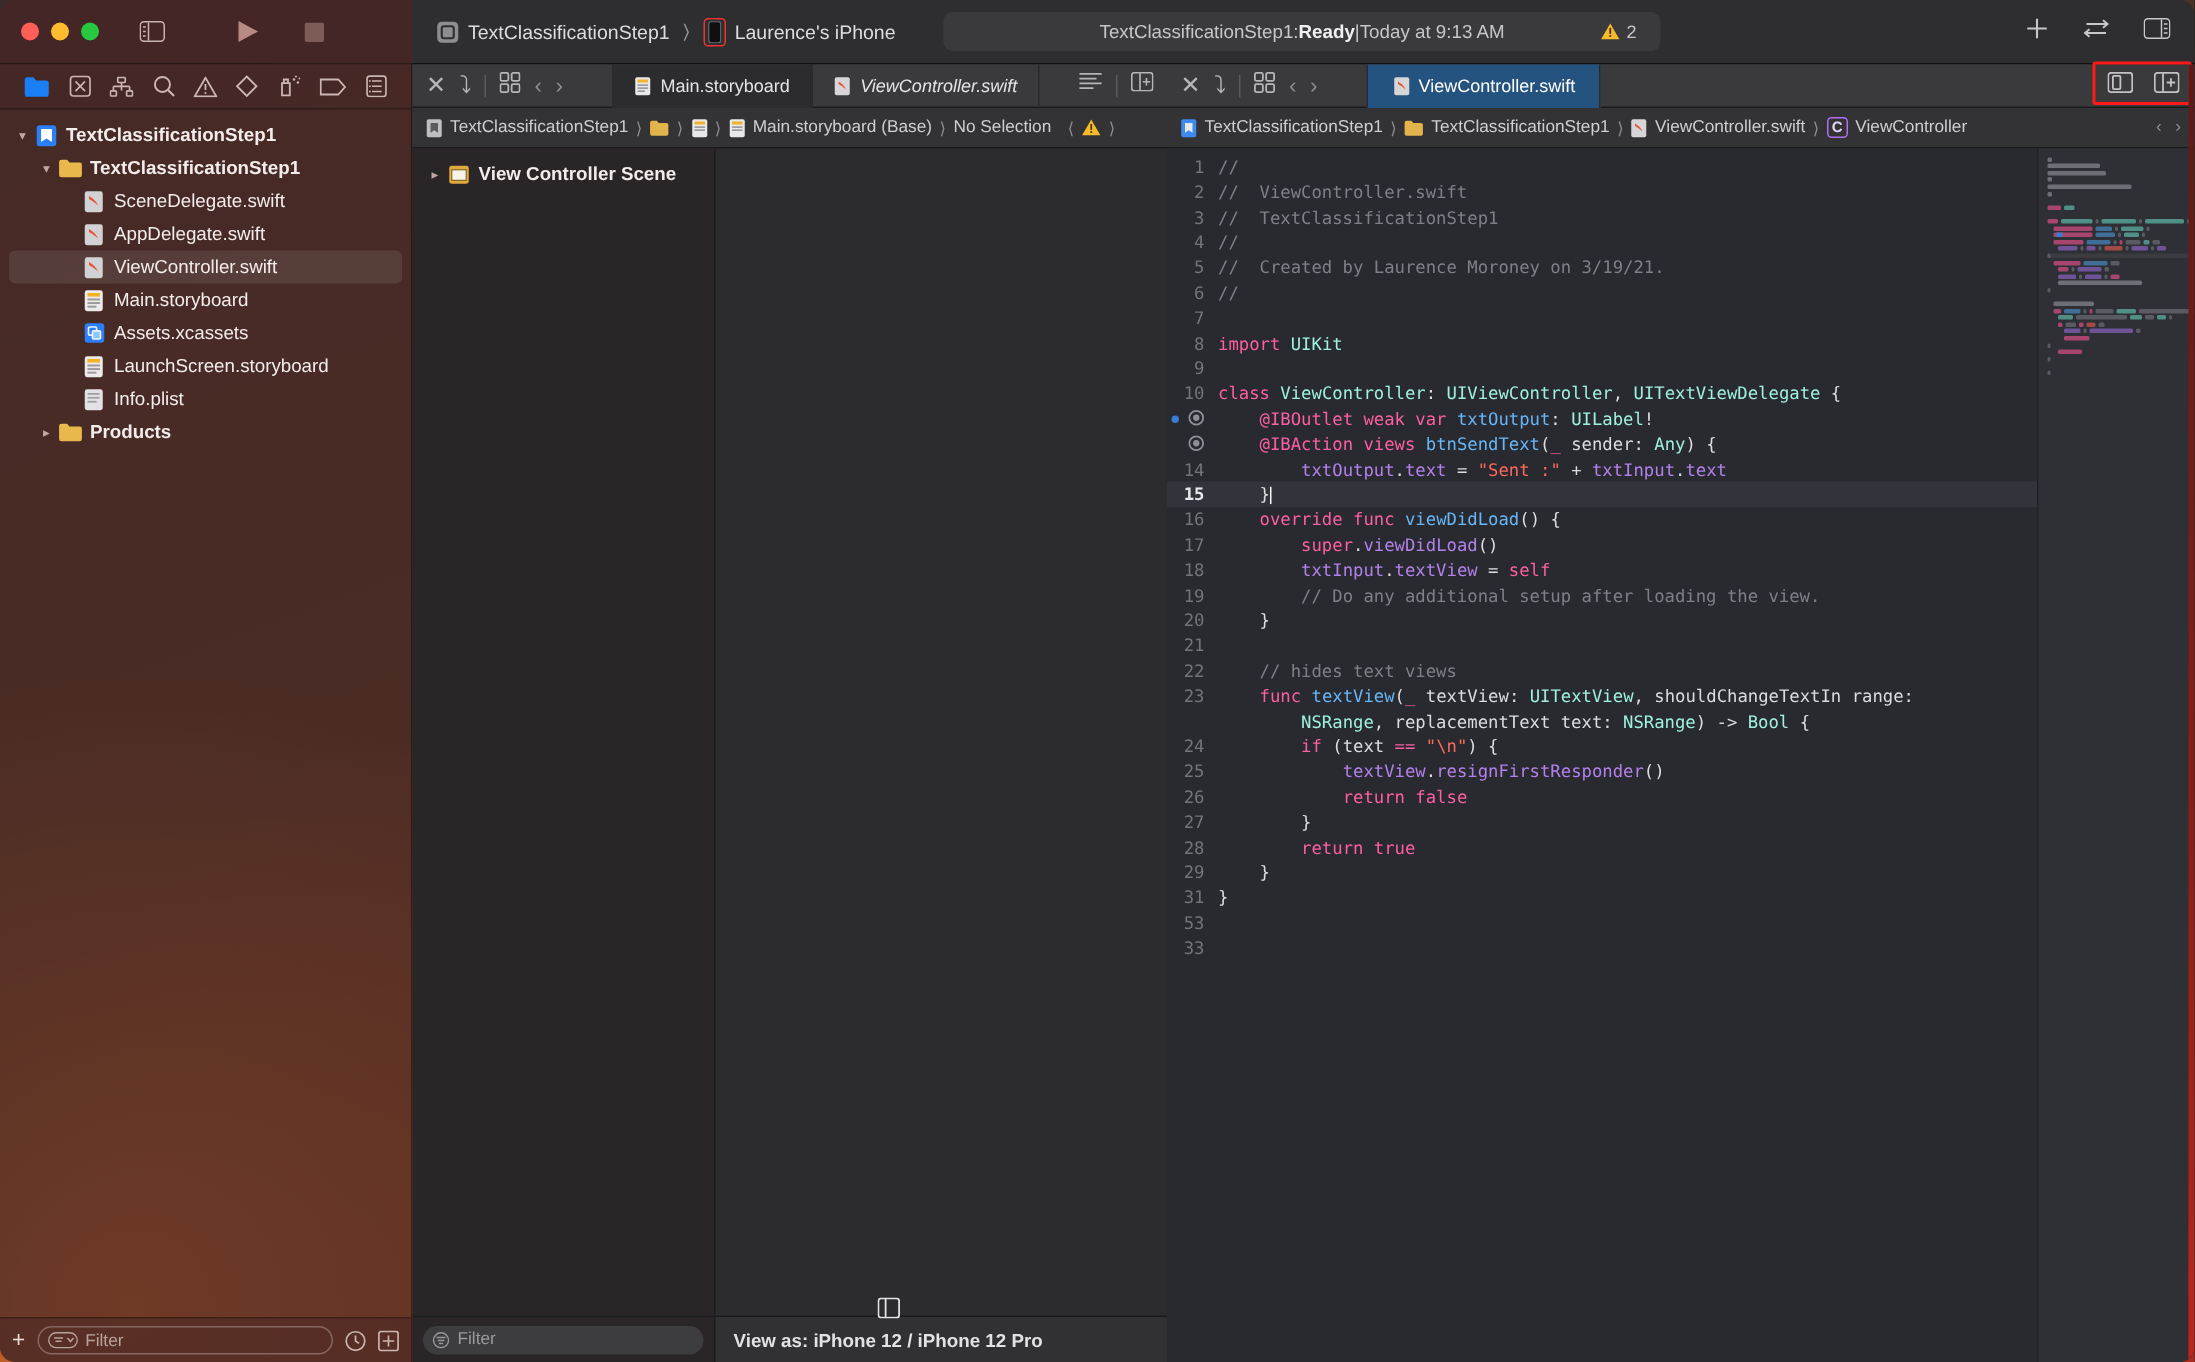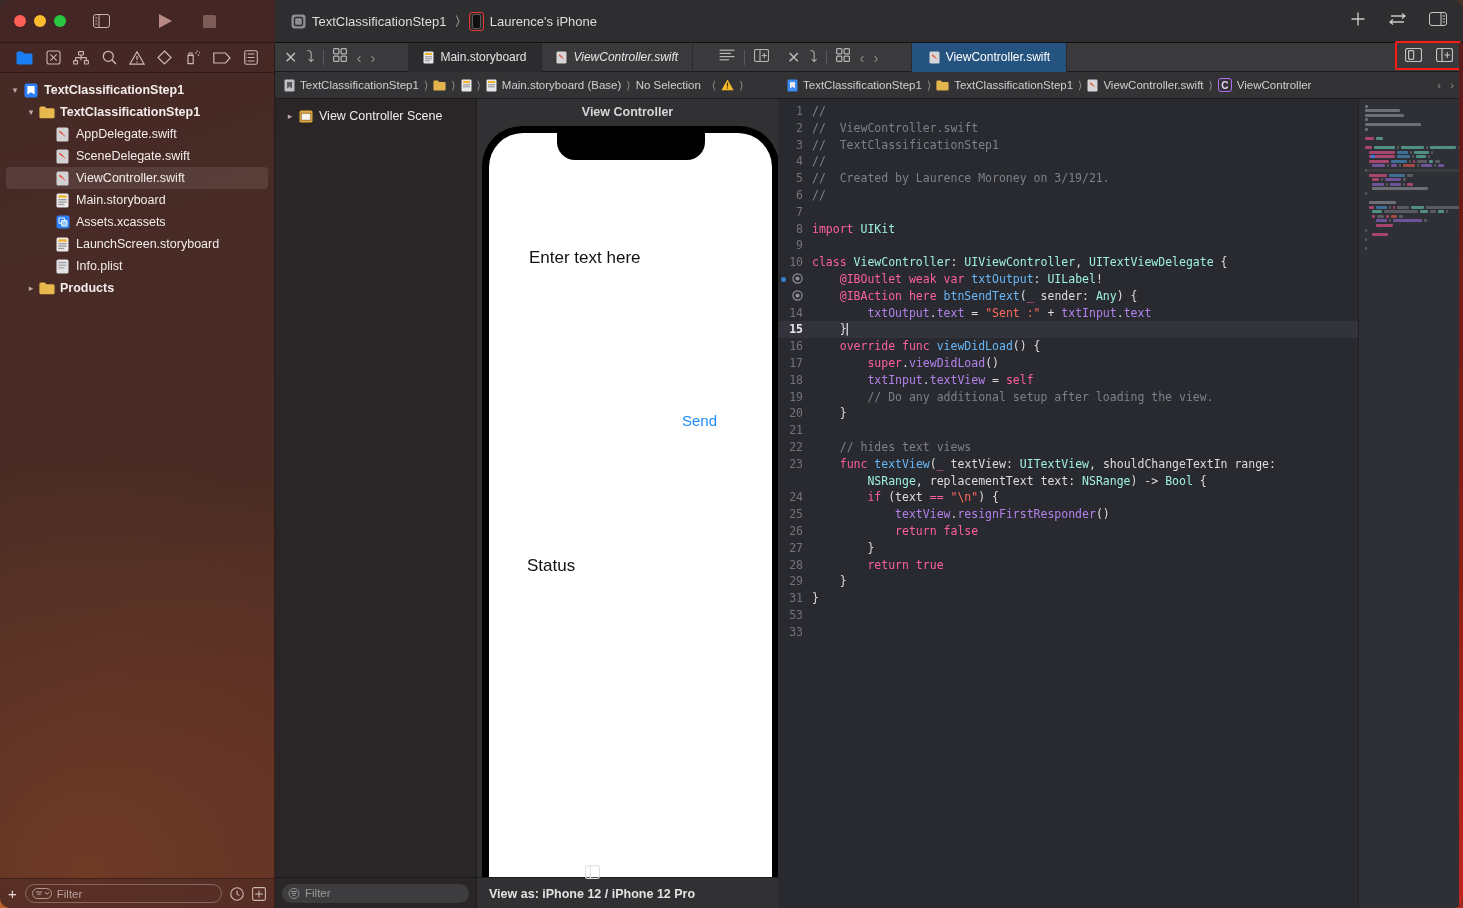--- a/index.html
+++ b/index.html
@@ -193,20 +193,34 @@
         <span>TextClassificationStep1</span>
         <span class="scheme-chevron">〉</span>
         <span class="device-icon-wrap">
           <svg width="9" height="15" viewBox="0 0 9 15">
               <rect x="0.5" y="0.5" width="8" height="14" rx="1.6" fill="#0f0f0f" stroke="#6a6a6c" stroke-width="0.8"></rect>
             </svg>
         </span>
         <span>Laurence's iPhone</span>
       </div>
 
+      <div class="status-pill" style="margin-left:32px;">
+        <span>TextClassificationStep1: </span>
+          <span style="font-weight:bold;color:#f0f0f2;">Ready</span>
+          <span> | </span>
+          <span>Today at 9:13 AM</span>
+        <span class="status-warn">
+          <svg width="13" height="12" viewBox="0 0 13 12">
+              <path d="M6.5 0.6 L12.6 11.2 L0.4 11.2 Z" fill="#f6ba2a"></path>
+              <rect x="5.9" y="3.6" width="1.2" height="4" fill="#4a3400"></rect>
+              <rect x="5.9" y="8.4" width="1.2" height="1.2" fill="#4a3400"></rect>
+            </svg>
+          <span>2</span>
+        </span>
+      </div>
 
       <div class="tb-btns">
         <span><svg width="16" height="16" viewBox="0 0 16 16">
               <line x1="8" y1="1.5" x2="8" y2="14.5" stroke="currentColor" stroke-width="1.4"></line>
               <line x1="1.5" y1="8" x2="14.5" y2="8" stroke="currentColor" stroke-width="1.4"></line>
             </svg></span>
         <span><svg width="19" height="14" viewBox="0 0 19 14">
               <path d="M3 4 H17 M14 1.5 L17 4 L14 6.5" fill="none" stroke="currentColor" stroke-width="1.3"></path>
               <path d="M16 10 H2 M5 7.5 L2 10 L5 12.5" fill="none" stroke="currentColor" stroke-width="1.3"></path>
             </svg></span>
@@ -309,31 +323,31 @@
           <span style="font-weight: bold;">TextClassificationStep1</span>
         </div>
         <div class="row" style="padding-left: 40px;">
           <span class="tw"></span>
           <span class="fi">
             <svg width="13" height="15" viewBox="0 0 13 15">
               <rect x="0.5" y="0.5" width="12" height="14" rx="1.6" fill="#d2d2d4"></rect>
               <path d="M3.3 3.6 C6.3 5.2 8.4 7.6 9.4 10 C7.6 8.3 5.5 6.9 3.3 5.6 Z" fill="#e6553a"></path>
             </svg>
           </span>
-          <span>AppDelegate.swift</span>
+          <span>SceneDelegate.swift</span>
         </div>
         <div class="row" style="padding-left: 40px;">
           <span class="tw"></span>
           <span class="fi">
             <svg width="13" height="15" viewBox="0 0 13 15">
               <rect x="0.5" y="0.5" width="12" height="14" rx="1.6" fill="#d2d2d4"></rect>
               <path d="M3.3 3.6 C6.3 5.2 8.4 7.6 9.4 10 C7.6 8.3 5.5 6.9 3.3 5.6 Z" fill="#e6553a"></path>
             </svg>
           </span>
-          <span>SceneDelegate.swift</span>
+          <span>AppDelegate.swift</span>
         </div>
         <div class="row sel" style="padding-left: 34px;">
           <span class="tw"></span>
           <span class="fi">
             <svg width="13" height="15" viewBox="0 0 13 15">
               <rect x="0.5" y="0.5" width="12" height="14" rx="1.6" fill="#d2d2d4"></rect>
               <path d="M3.3 3.6 C6.3 5.2 8.4 7.6 9.4 10 C7.6 8.3 5.5 6.9 3.3 5.6 Z" fill="#e6553a"></path>
             </svg>
           </span>
           <span>ViewController.swift</span>
@@ -513,36 +527,24 @@
     <div class="ib-body">
       <div class="ib-doc">
         <div class="row" style="padding-left:8px;">
           <span class="tw">▸</span>
           <span class="fi">
             <svg width="14" height="13" viewBox="0 0 14 13">
                 <rect x="0.5" y="0.5" width="13" height="12" rx="1.6" fill="#e0a93f"></rect>
                 <rect x="2.2" y="3.2" width="9.6" height="7" fill="#f7f3ea" stroke="#7a5c1c" stroke-width="0.7"></rect>
               </svg>
           </span>
-          <span style="font-weight:normal;">View Controller Scene</span>
-        </div>
-      </div>
-
-      <div class="ib-canvas">
-        <div class="scene-title">View Controller</div>
-        <div class="phone">
-          <div class="phone-screen">
-            <div class="notch"></div>
-            <div class="ib-text" style="left:40px; top:115px;">Enter text here</div>
-            <div class="ib-send" style="left:193px; top:279px;">Send</div>
-            <div class="ib-text" style="left:38px; top:423px;">Status</div>
-          </div>
-        </div>
-
-      </div>
+          <span style="font-weight:bold;">View Controller Scene</span>
+        </div>
+      </div>
+
     </div>
 
     <div class="ib-bottom">
       <div class="ib-bot-left">
         <div class="fbox-d">
           <svg width="12" height="11" viewBox="0 0 12 11">
               <circle cx="6" cy="5.5" r="5" fill="none" stroke="currentColor" stroke-width="0.9"></circle>
               <line x1="3" y1="3.6" x2="9" y2="3.6" stroke="currentColor"></line>
               <line x1="3.8" y1="5.6" x2="8.2" y2="5.6" stroke="currentColor"></line>
               <line x1="4.6" y1="7.6" x2="7.4" y2="7.6" stroke="currentColor"></line>
@@ -636,21 +638,21 @@
 </span><span class="cline"><span class="ln">8</span><span class="c-kw">import</span><span class="c-pln"> </span><span class="c-typ">UIKit</span>
 </span><span class="cline"><span class="ln">9</span><span class="c-pln"></span>
 </span><span class="cline"><span class="ln">10</span><span class="c-kw">class</span><span class="c-pln"> </span><span class="c-typ">ViewController</span><span class="c-pln">: </span><span class="c-typ">UIViewController</span><span class="c-pln">, </span><span class="c-typ">UITextViewDelegate</span><span class="c-pln"> {</span>
 </span><span class="cline" style="position: relative;"><span class="bpdot" style="top: 6px;"></span><span class="gut-ring"><svg width="11" height="11" viewBox="0 0 11 11" style="vertical-align:-1px">
                   <circle cx="5.5" cy="5.5" r="4.6" fill="none" stroke="#8f8f97" stroke-width="1.2"></circle>
                   <circle cx="5.5" cy="5.5" r="2.1" fill="#8f8f97"></circle>
                 </svg></span><span class="c-pln">    </span><span class="c-kw">@IBOutlet weak var</span><span class="c-pln"> </span><span class="c-fn">txtOutput</span><span class="c-pln">: </span><span class="c-typ">UILabel</span><span class="c-pln">!</span>
 </span><span class="cline"><span class="gut-ring"><svg width="11" height="11" viewBox="0 0 11 11" style="vertical-align:-1px">
                   <circle cx="5.5" cy="5.5" r="4.6" fill="none" stroke="#8f8f97" stroke-width="1.2"></circle>
                   <circle cx="5.5" cy="5.5" r="2.1" fill="#8f8f97"></circle>
-                </svg></span><span class="c-pln">    </span><span class="c-kw">@IBAction here</span><span class="c-pln"> </span><span class="c-fn">btnSendText</span><span class="c-pln">(</span><span class="c-kw">_</span><span class="c-pln"> sender: </span><span class="c-typ">Any</span><span class="c-pln">) {</span>
+                </svg></span><span class="c-pln">    </span><span class="c-kw">@IBAction views</span><span class="c-pln"> </span><span class="c-fn">btnSendText</span><span class="c-pln">(</span><span class="c-kw">_</span><span class="c-pln"> sender: </span><span class="c-typ">Any</span><span class="c-pln">) {</span>
 </span><span class="cline"><span class="ln">14</span><span class="c-pln">        </span><span class="c-prp">txtOutput</span><span class="c-pln">.</span><span class="c-prp">text</span><span class="c-pln"> = </span><span class="c-str">"Sent :"</span><span class="c-pln"> + </span><span class="c-prp">txtInput</span><span class="c-pln">.</span><span class="c-prp">text</span>
 </span><span class="cline hl"><span class="ln cur">15</span><span class="c-pln">    }</span><span style="color: rgb(255, 255, 255); margin-left: -3px;">|</span>
 </span><span class="cline"><span class="ln">16</span><span class="c-pln">    </span><span class="c-kw">override func</span><span class="c-pln"> </span><span class="c-fn">viewDidLoad</span><span class="c-pln">() {</span>
 </span><span class="cline"><span class="ln">17</span><span class="c-pln">        </span><span class="c-kw">super</span><span class="c-pln">.</span><span class="c-prp">viewDidLoad</span><span class="c-pln">()</span>
 </span><span class="cline"><span class="ln">18</span><span class="c-pln">        </span><span class="c-prp">txtInput</span><span class="c-pln">.</span><span class="c-prp">textView</span><span class="c-pln"> = </span><span class="c-kw">self</span>
 </span><span class="cline"><span class="ln">19</span><span class="c-pln">        </span><span class="c-com">// Do any additional setup after loading the view.</span>
 </span><span class="cline"><span class="ln">20</span><span class="c-pln">    }</span>
 </span><span class="cline"><span class="ln">21</span><span class="c-pln"></span>
 </span><span class="cline"><span class="ln">22</span><span class="c-pln">    </span><span class="c-com">// hides text views</span>
 </span><span class="cline"><span class="ln">23</span><span class="c-pln">    </span><span class="c-kw">func</span><span class="c-pln"> </span><span class="c-fn">textView</span><span class="c-pln">(</span><span class="c-kw">_</span><span class="c-pln"> textView: </span><span class="c-typ">UITextView</span><span class="c-pln">, shouldChangeTextIn range:</span>

